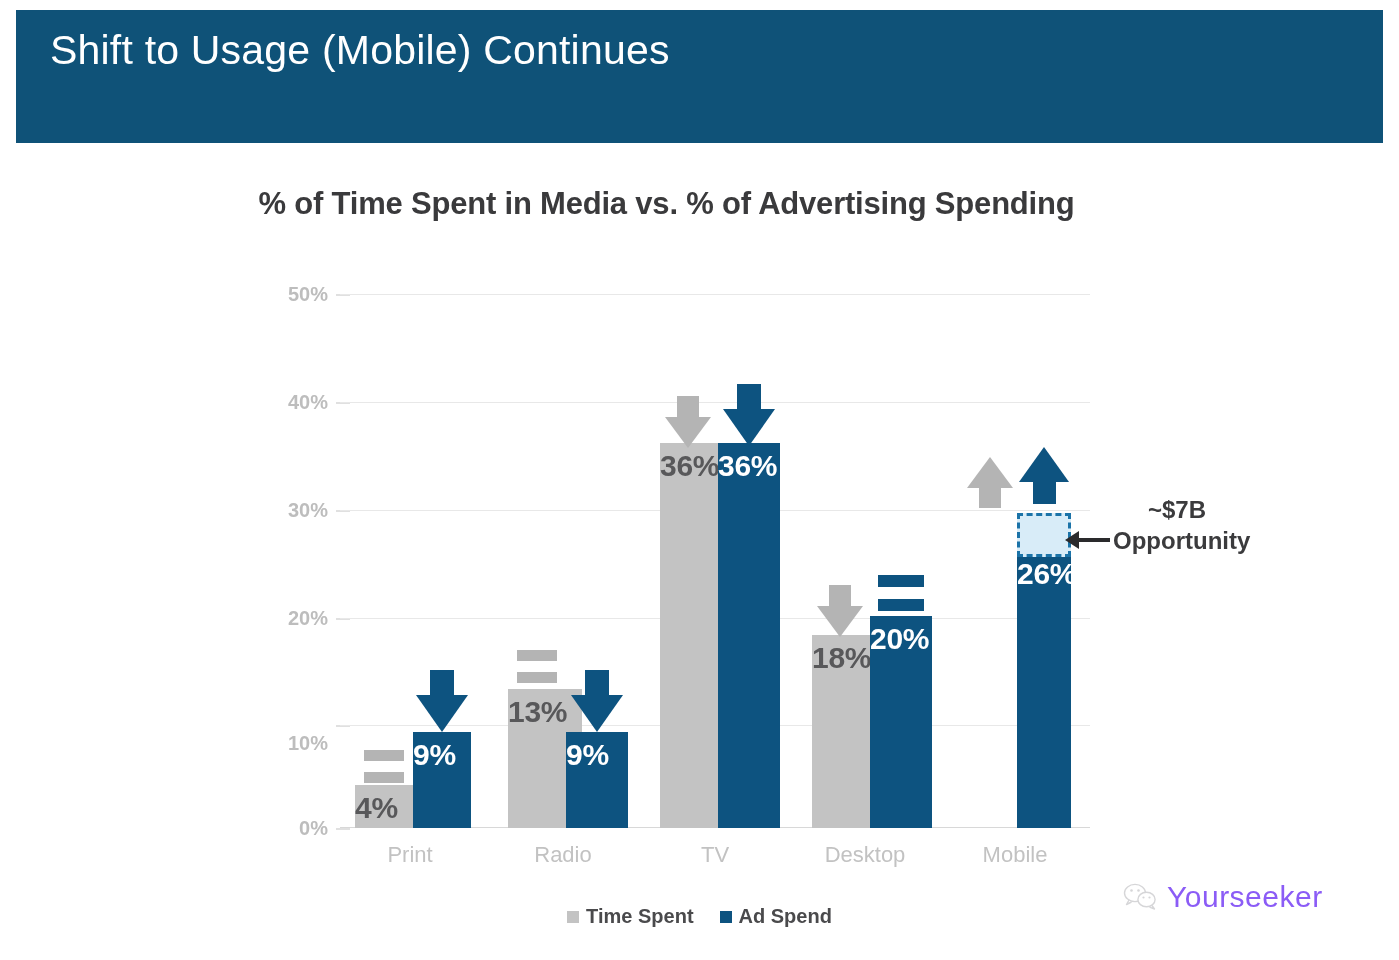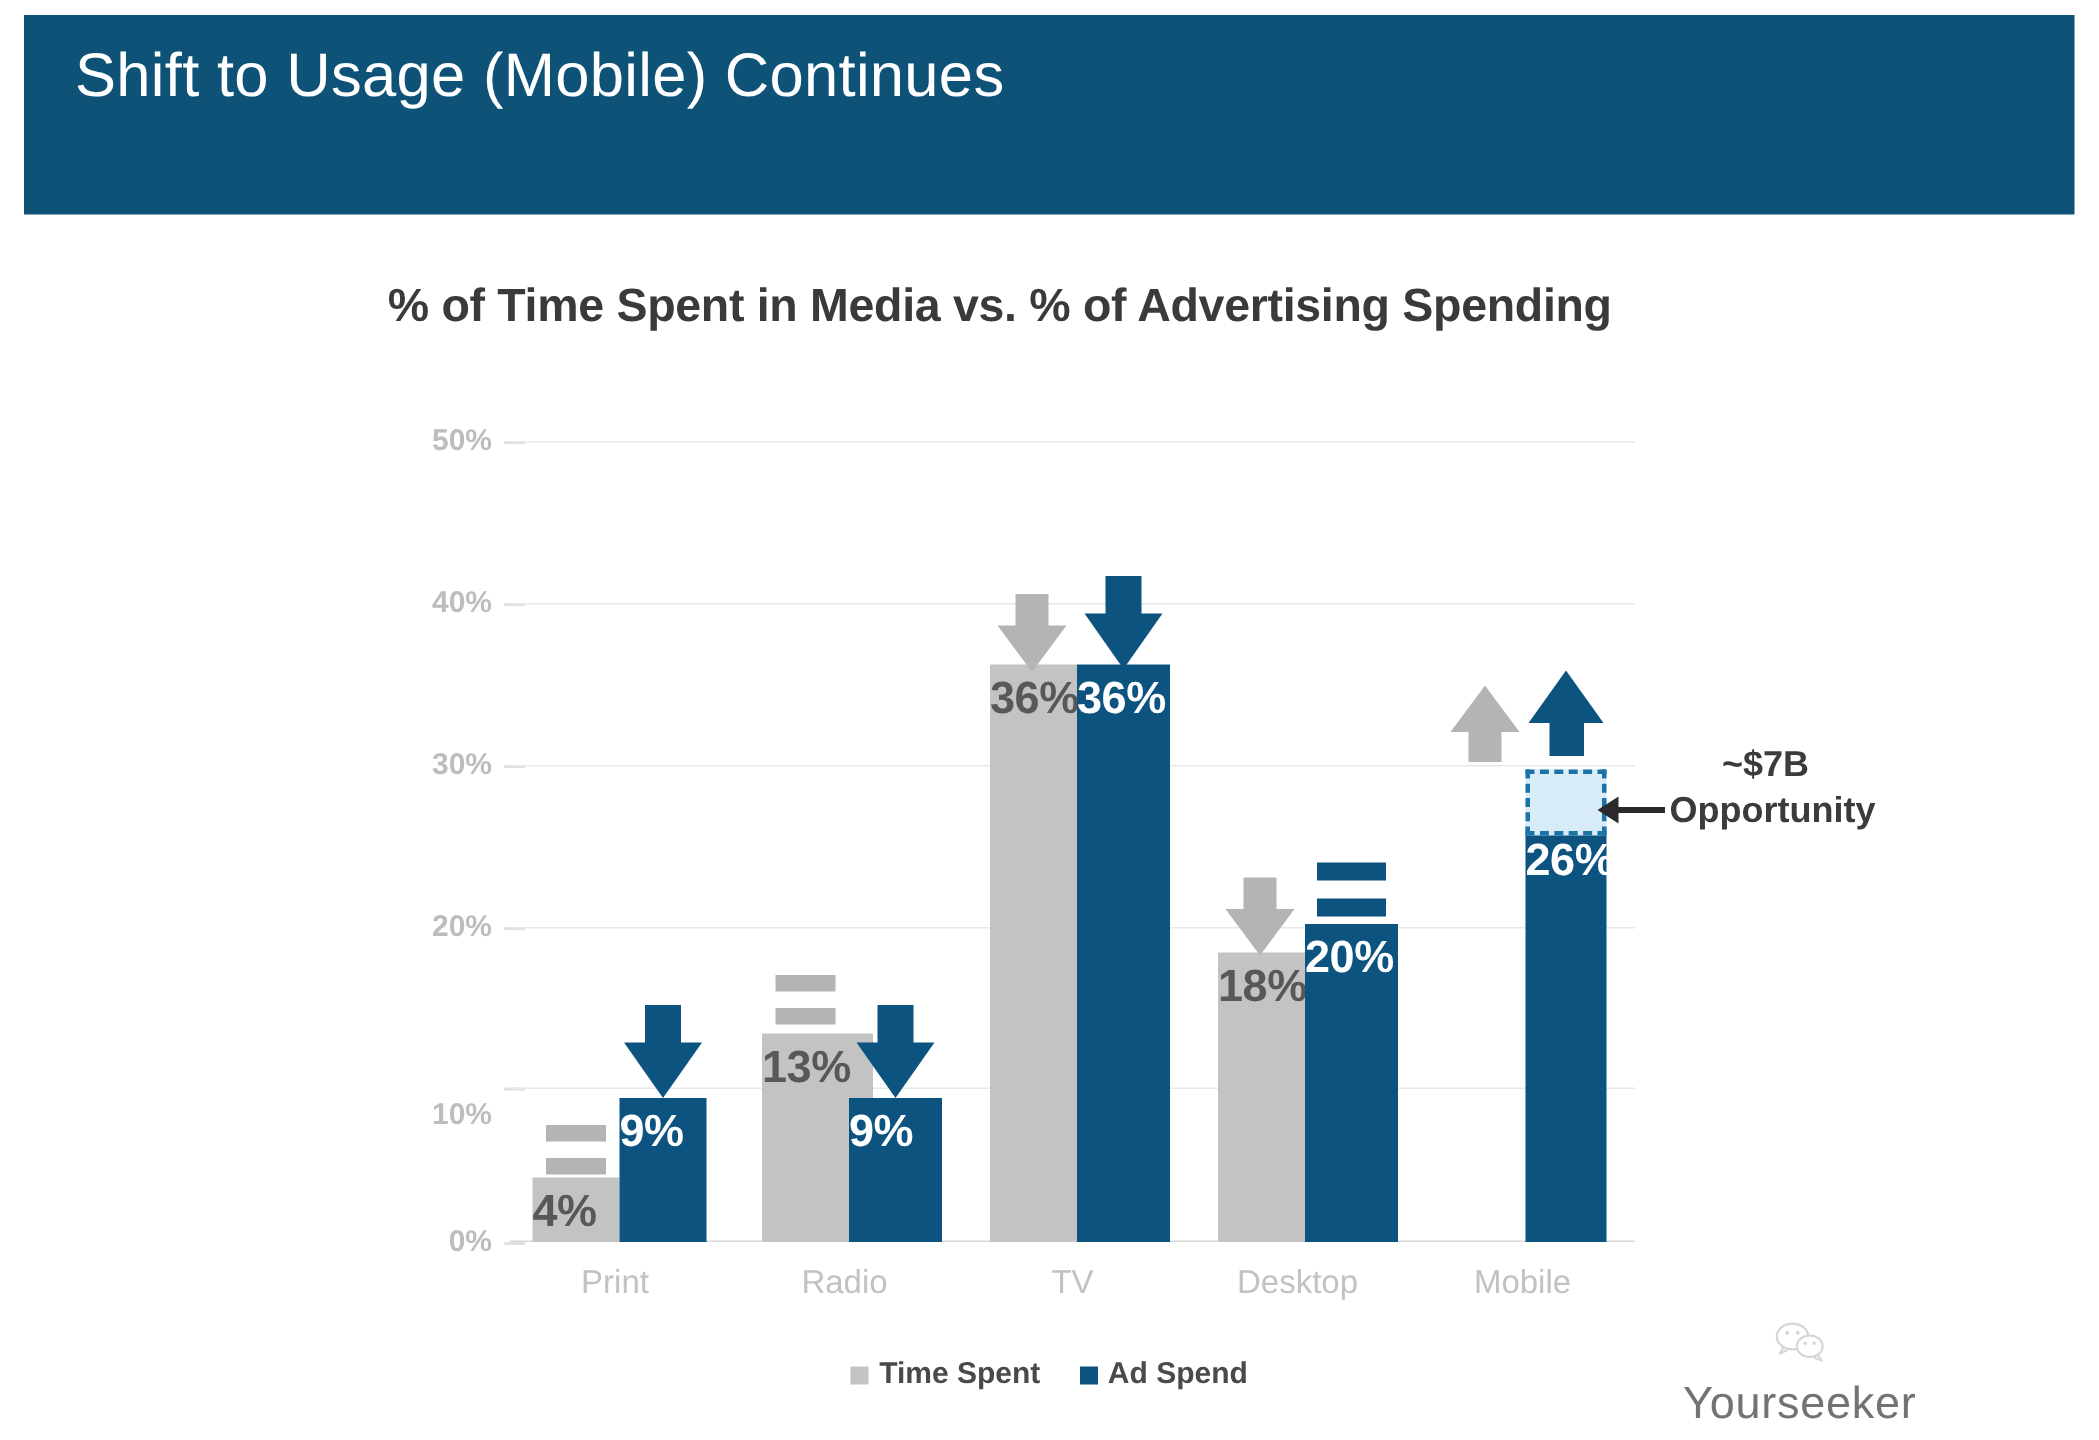--- a/index.html
+++ b/index.html
@@ -119,24 +119,23 @@
     position:absolute;left:0;top:905px;width:1399px;
     display:flex;justify-content:center;align-items:center;gap:26px;
     font-size:20px;font-weight:bold;color:#4a4a4c;
   }
   .legend-item{display:flex;align-items:center;gap:7px;}
   .legend-swatch{width:12px;height:12px;display:inline-block;}
   
   .watermark{
     position:absolute;left:1122px;top:880px;
     display:flex;align-items:center;gap:9px;
-    color:#737373;
+    color:#8b5cf6;
     font-size:30px;
     letter-spacing:0.5px;
-    flex-direction:column;
   }
   .wm-icon{width:36px;height:30px;display:block;}
 </style>
 </head>
 <body>
 
 <div class="banner">
   <div class="banner-line">Shift to Usage (Mobile) Continues</div>
 </div>
 

